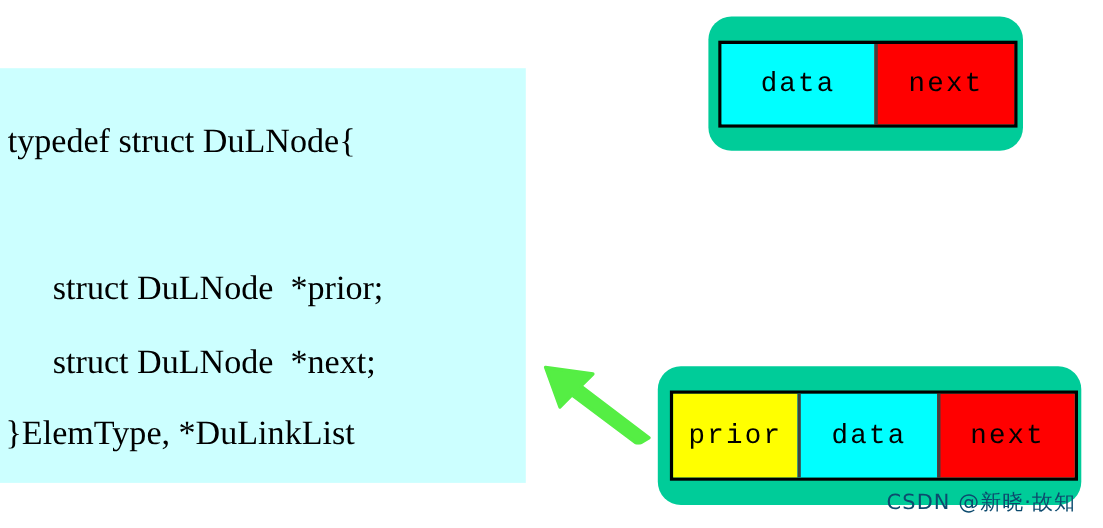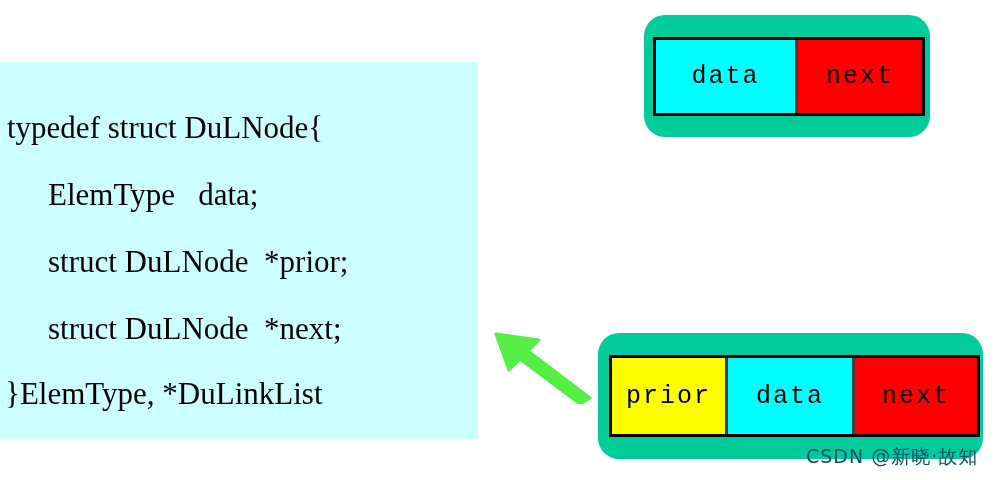--- a/index.html
+++ b/index.html
@@ -118,21 +118,20 @@
     color: #0c4a6e;
     white-space: nowrap;
     letter-spacing: 1px;
   }
 </style>
 </head>
 <body>
 
 <div id="code-panel">
   <div id="code-line-0" class="code-line">typedef struct DuLNode{</div>
-  <div id="code-line-1" class="code-line">ElemType   data;</div>
   <div id="code-line-2" class="code-line">struct DuLNode  *prior;</div>
   <div id="code-line-3" class="code-line">struct DuLNode  *next;</div>
   <div id="code-line-4" class="code-line">}ElemType, *DuLinkList</div>
 </div>
 
 <div id="node-single" class="node-frame">
   <div class="node-cells">
     <div class="node-cell cell-data">data</div>
     <div class="node-cell cell-next">next</div>
   </div>

